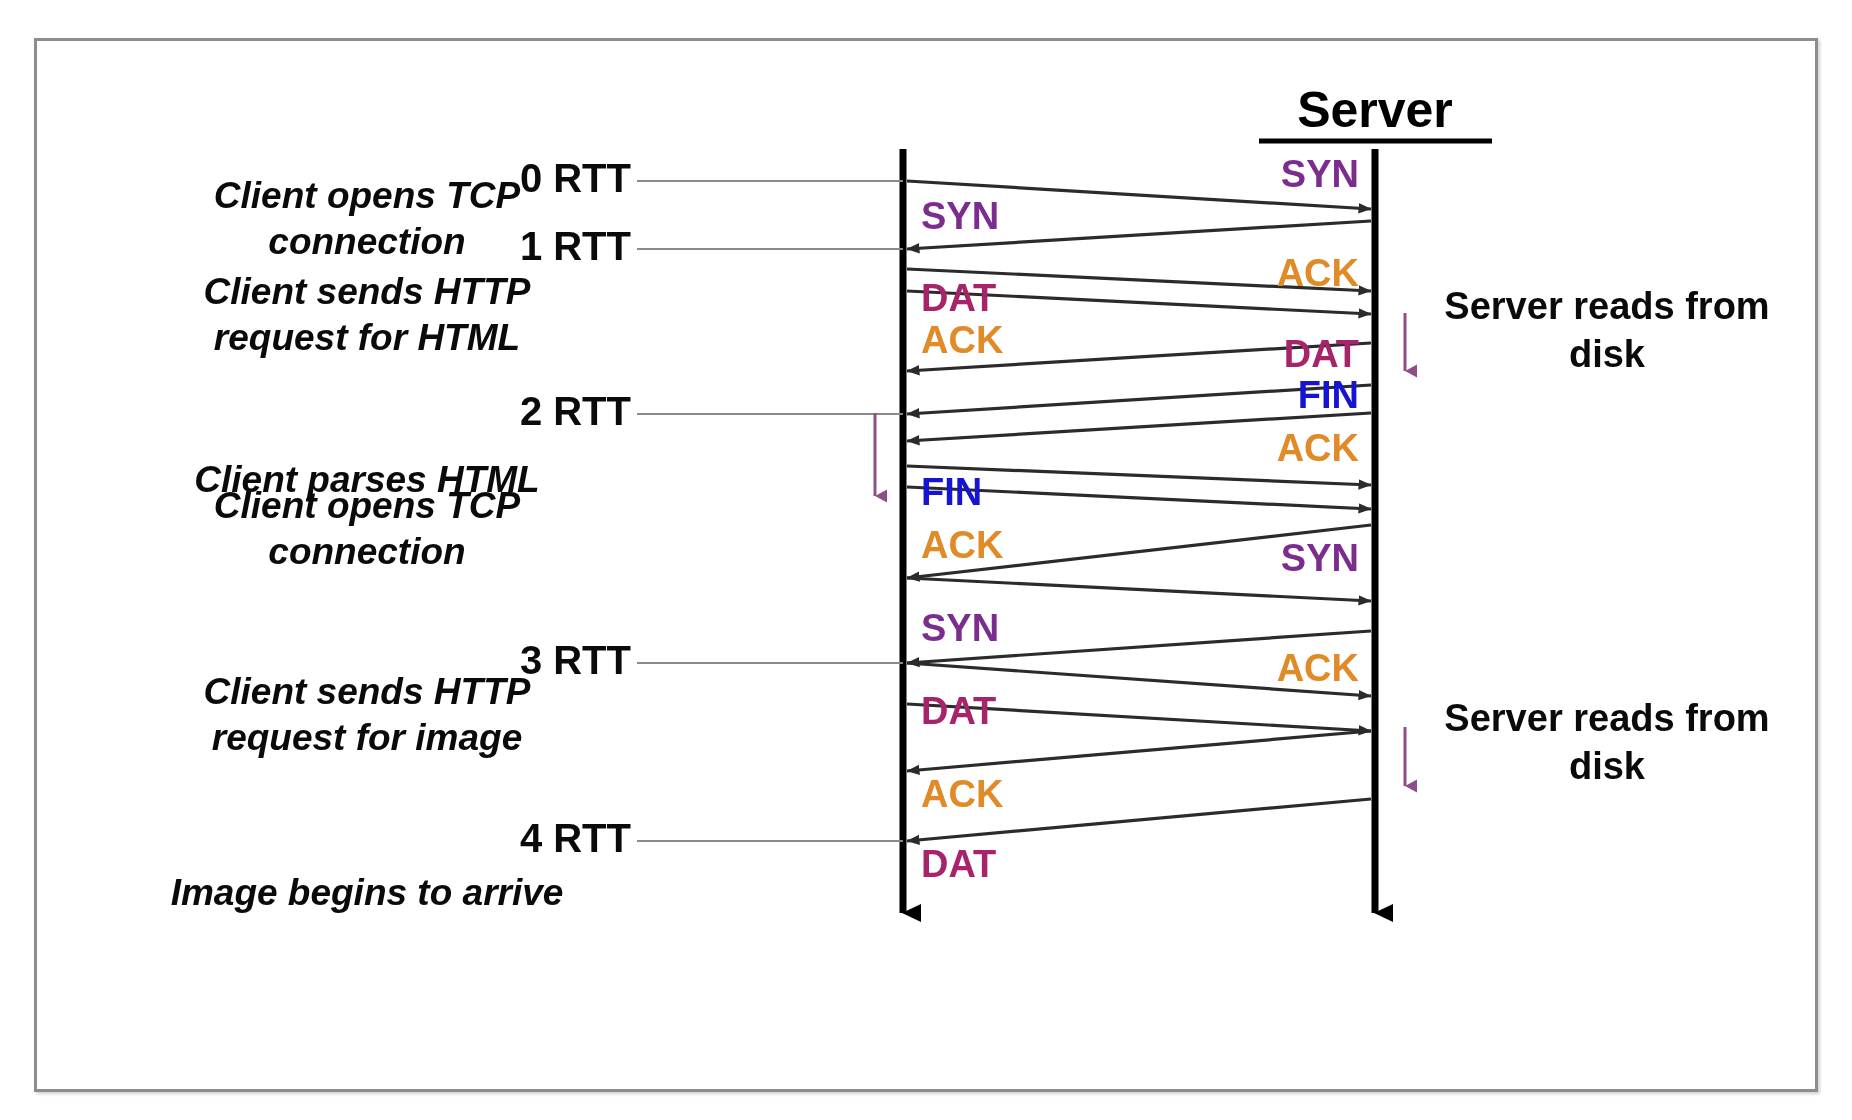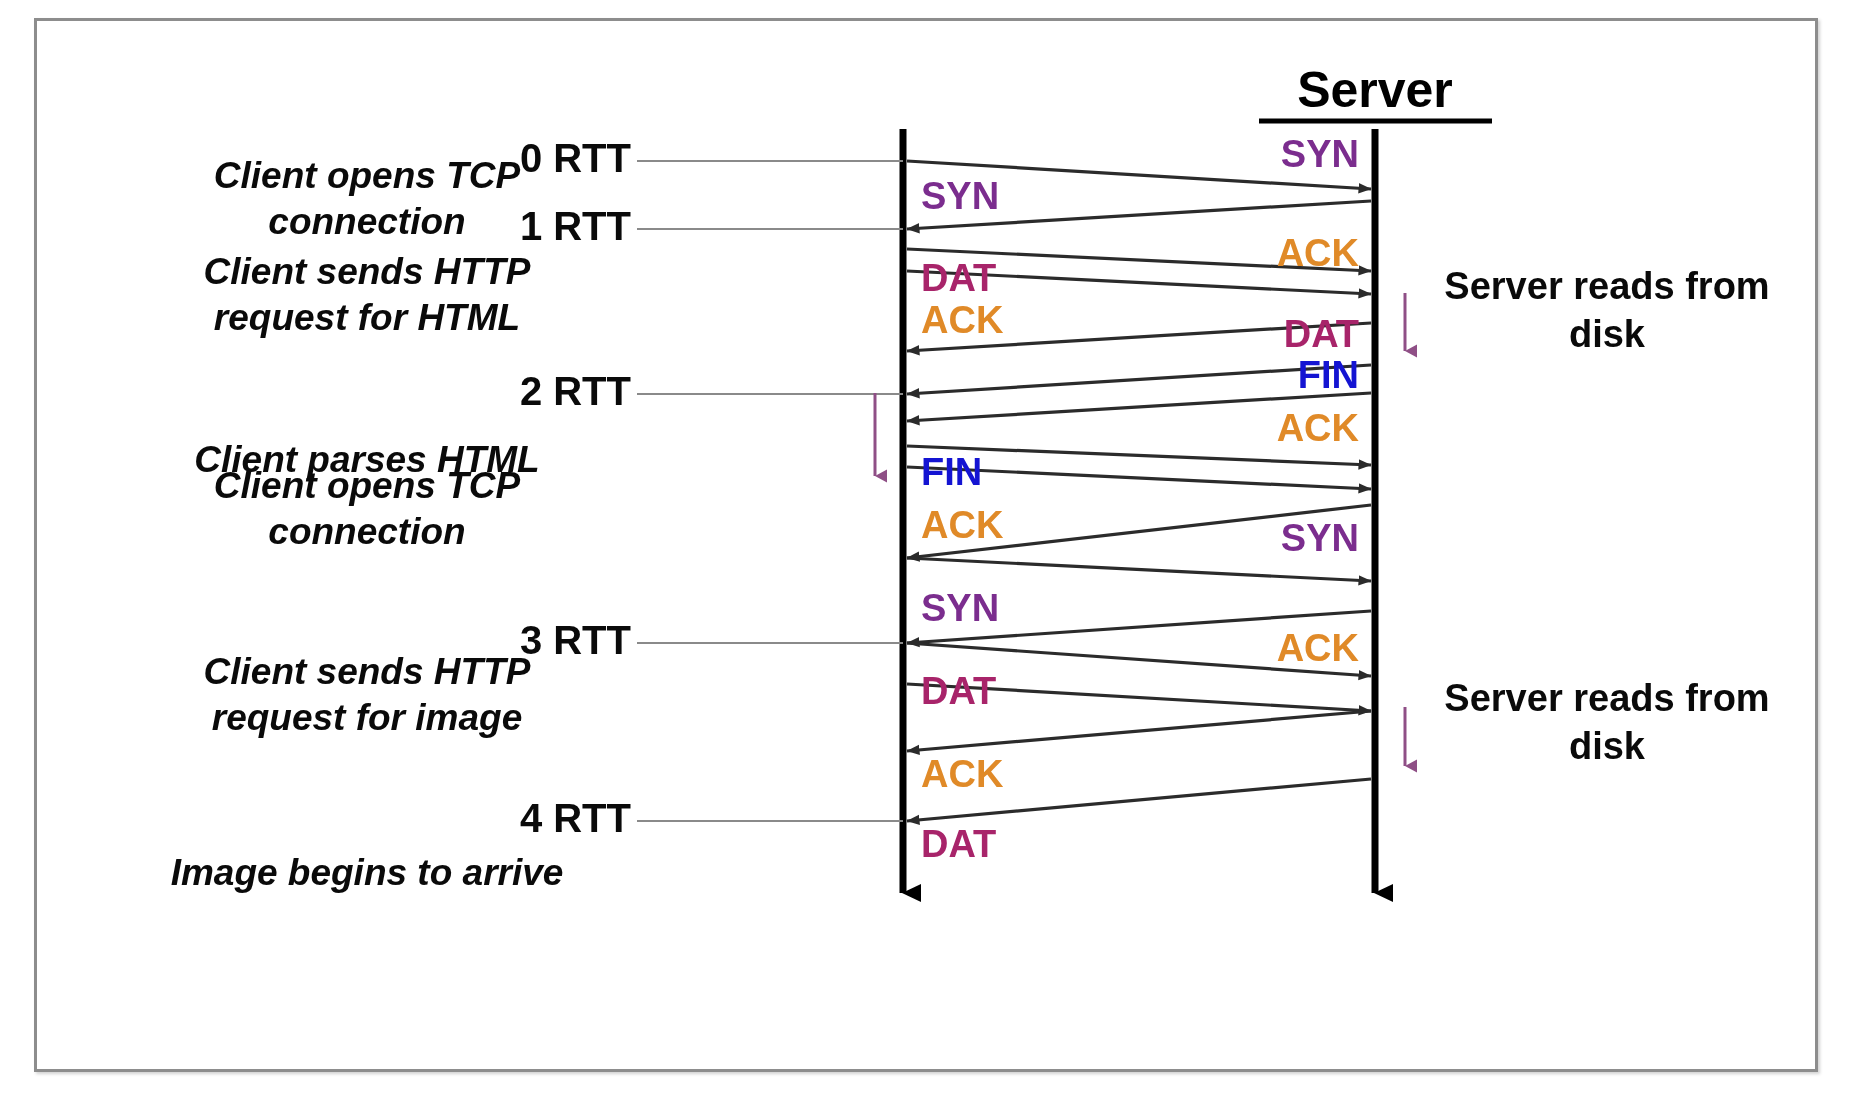--- a/index.html
+++ b/index.html
@@ -4,21 +4,21 @@
 <style>
   html,body{margin:0;padding:0;background:#ffffff;}
   body{
     width:1852px;height:1120px;
     font-family:"Liberation Sans","DejaVu Sans",sans-serif;
     overflow:hidden;
     position:relative;
   }
   #frame{
     position:absolute;
-    left:34px; top:18px;
+    left:34px; top:38px;
     width:1784px; height:1054px;
     border:3px solid #8d8d8d;
     background:#ffffff;
     box-sizing:border-box;
     box-shadow:2px 2px 3px rgba(0,0,0,0.18);
   }
   #stage{
     position:absolute; inset:0;
     width:100%; height:100%;
   }

